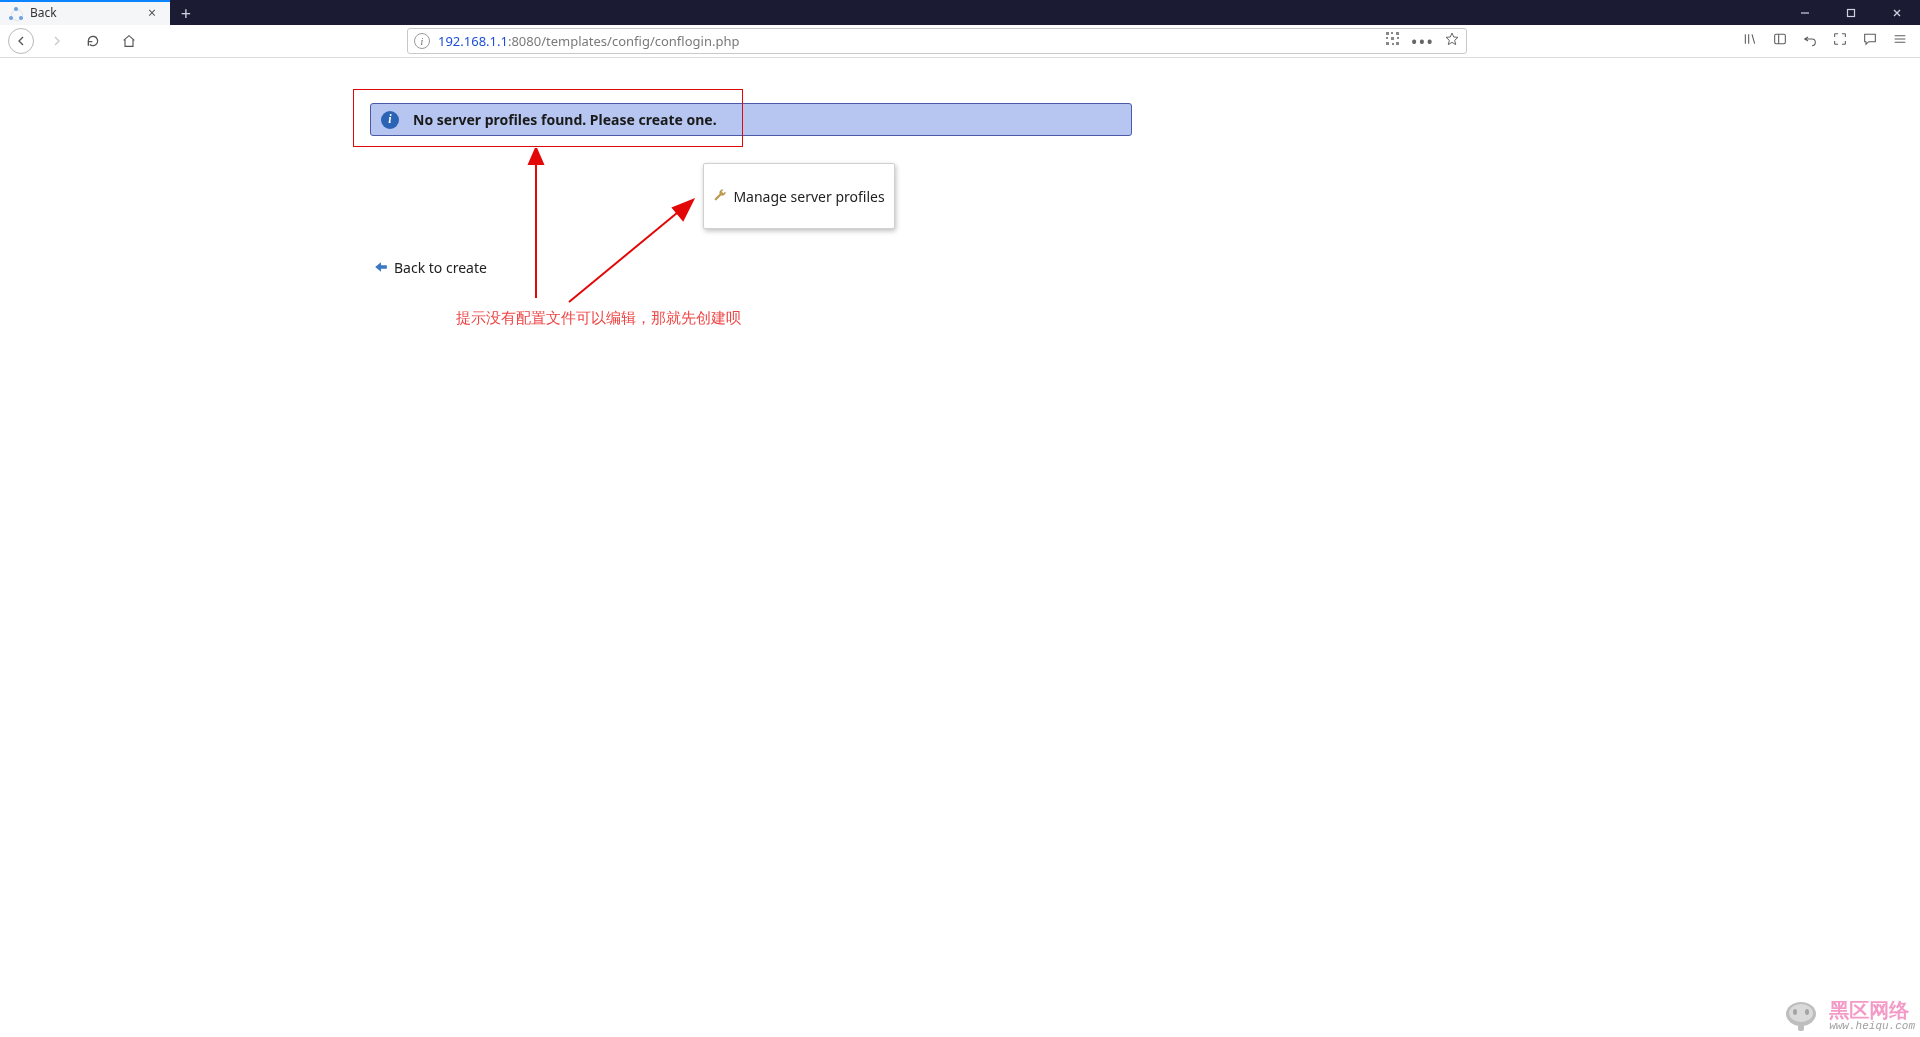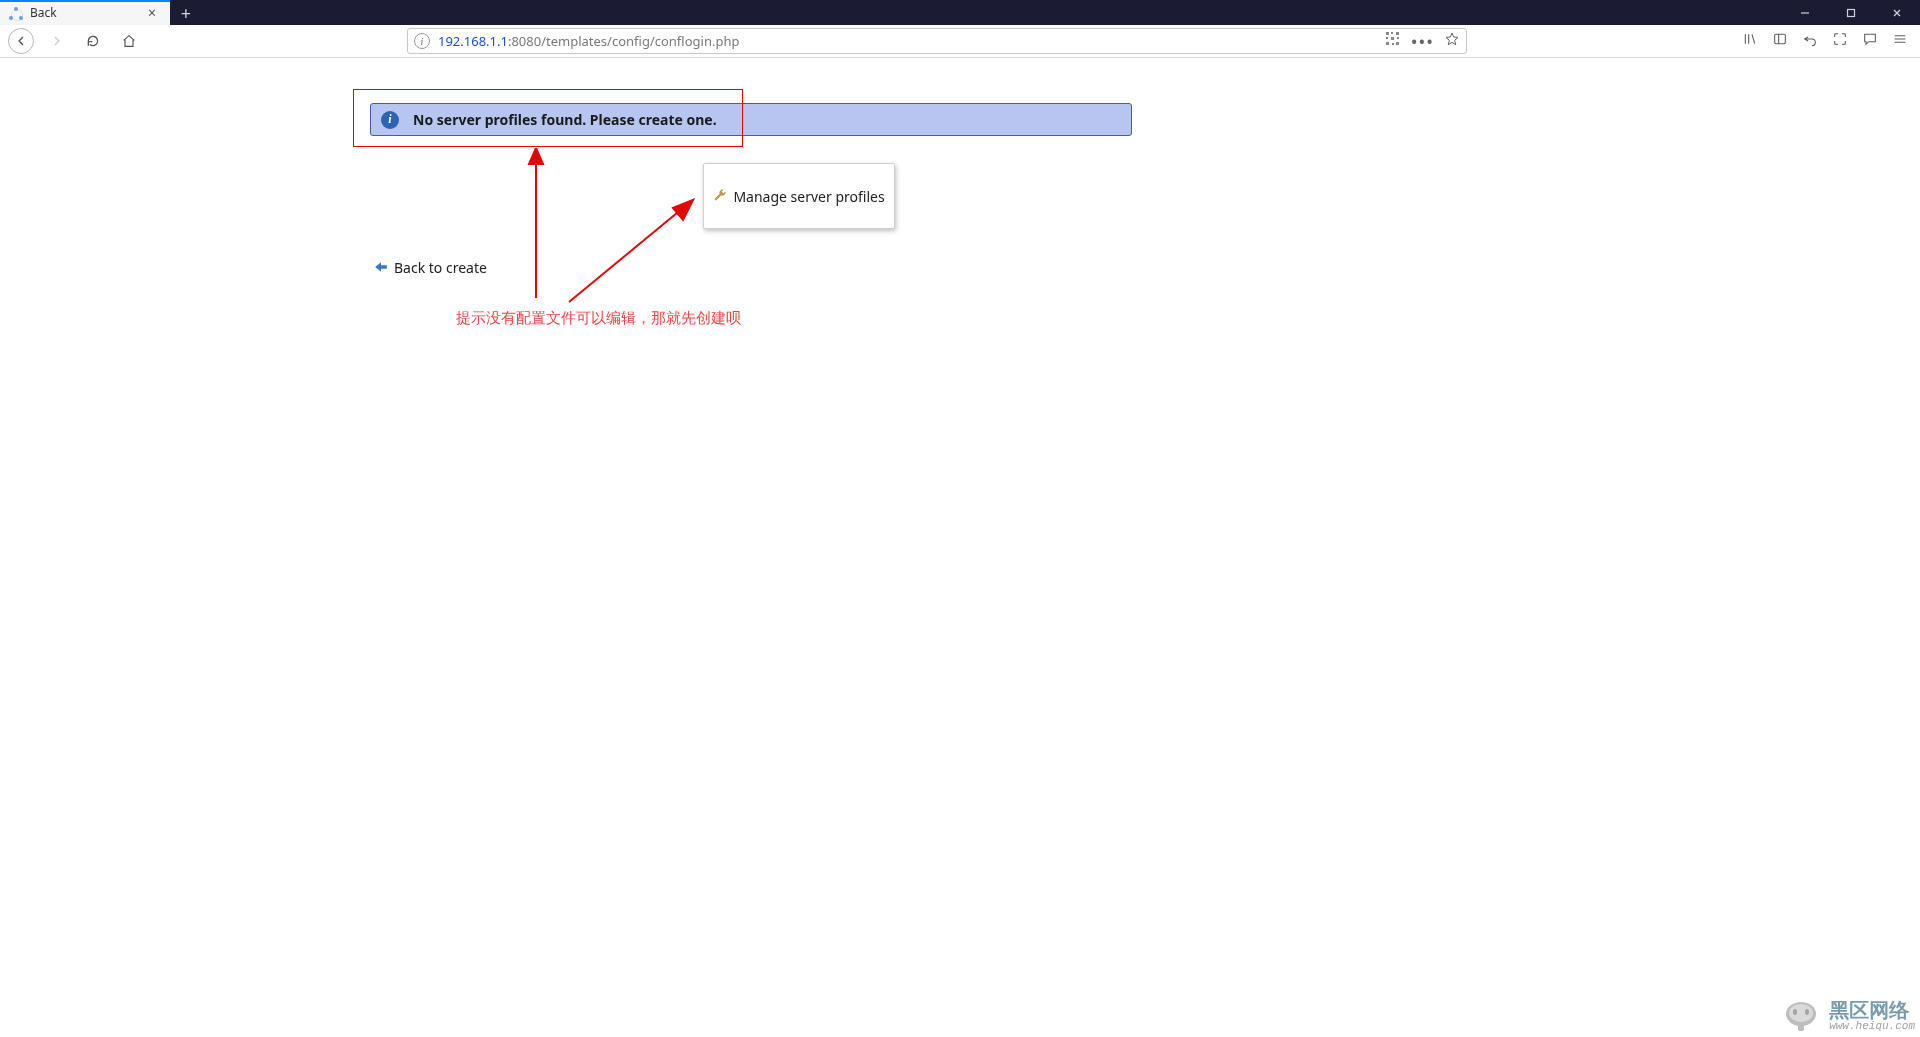--- a/index.html
+++ b/index.html
@@ -48,21 +48,21 @@
 
   .back-link { position: absolute; left: 374px; top: 200px; display: flex; align-items: center; gap: 6px; font-size: 14px; color: #222; }
 
   .annotation-text { position: absolute; left: 456px; top: 251px; font-size: 15px; color: #ef4444; font-family: "Microsoft YaHei", SimSun, sans-serif; }
 
   .arrow-line { position: absolute; stroke: #e30808; stroke-width: 2; fill: #e30808; }
 
   
   .watermark { position: absolute; right: 5px; bottom: 5px; display: flex; align-items: center; gap: 8px; opacity: 0.55; pointer-events: none; }
   .watermark-logo { width: 40px; height: 32px; }
-  .watermark-text-cn { font-family: "Microsoft YaHei", SimHei, sans-serif; font-size: 20px; font-weight: 700; color: #0c4a6e; line-height: 1; }
+  .watermark-text-cn { font-family: "Microsoft YaHei", SimHei, sans-serif; font-size: 20px; font-weight: 700; color: #ec4899; line-height: 1; }
   .watermark-text-url { font-family: Liberation Mono, monospace; font-size: 11px; font-style: italic; color: #4f4f4f; }
 
   
   .lam-favicon { position: relative; width: 16px; height: 16px; }
   .lam-favicon span { position: absolute; width: 4px; height: 4px; border-radius: 50%; }
   .lam-favicon .d1 { background: #6aa0e0; top: 1px; left: 6px; }
   .lam-favicon .d2 { background: #6aa0e0; top: 10px; left: 1px; }
   .lam-favicon .d3 { background: #6aa0e0; top: 10px; left: 11px; }
   .lam-favicon::before { content: ""; position: absolute; top: 3px; left: 3px; width: 10px; height: 10px; border: 1px solid #b8c8e0; border-radius: 50%; opacity: 0.4; }
 </style>

